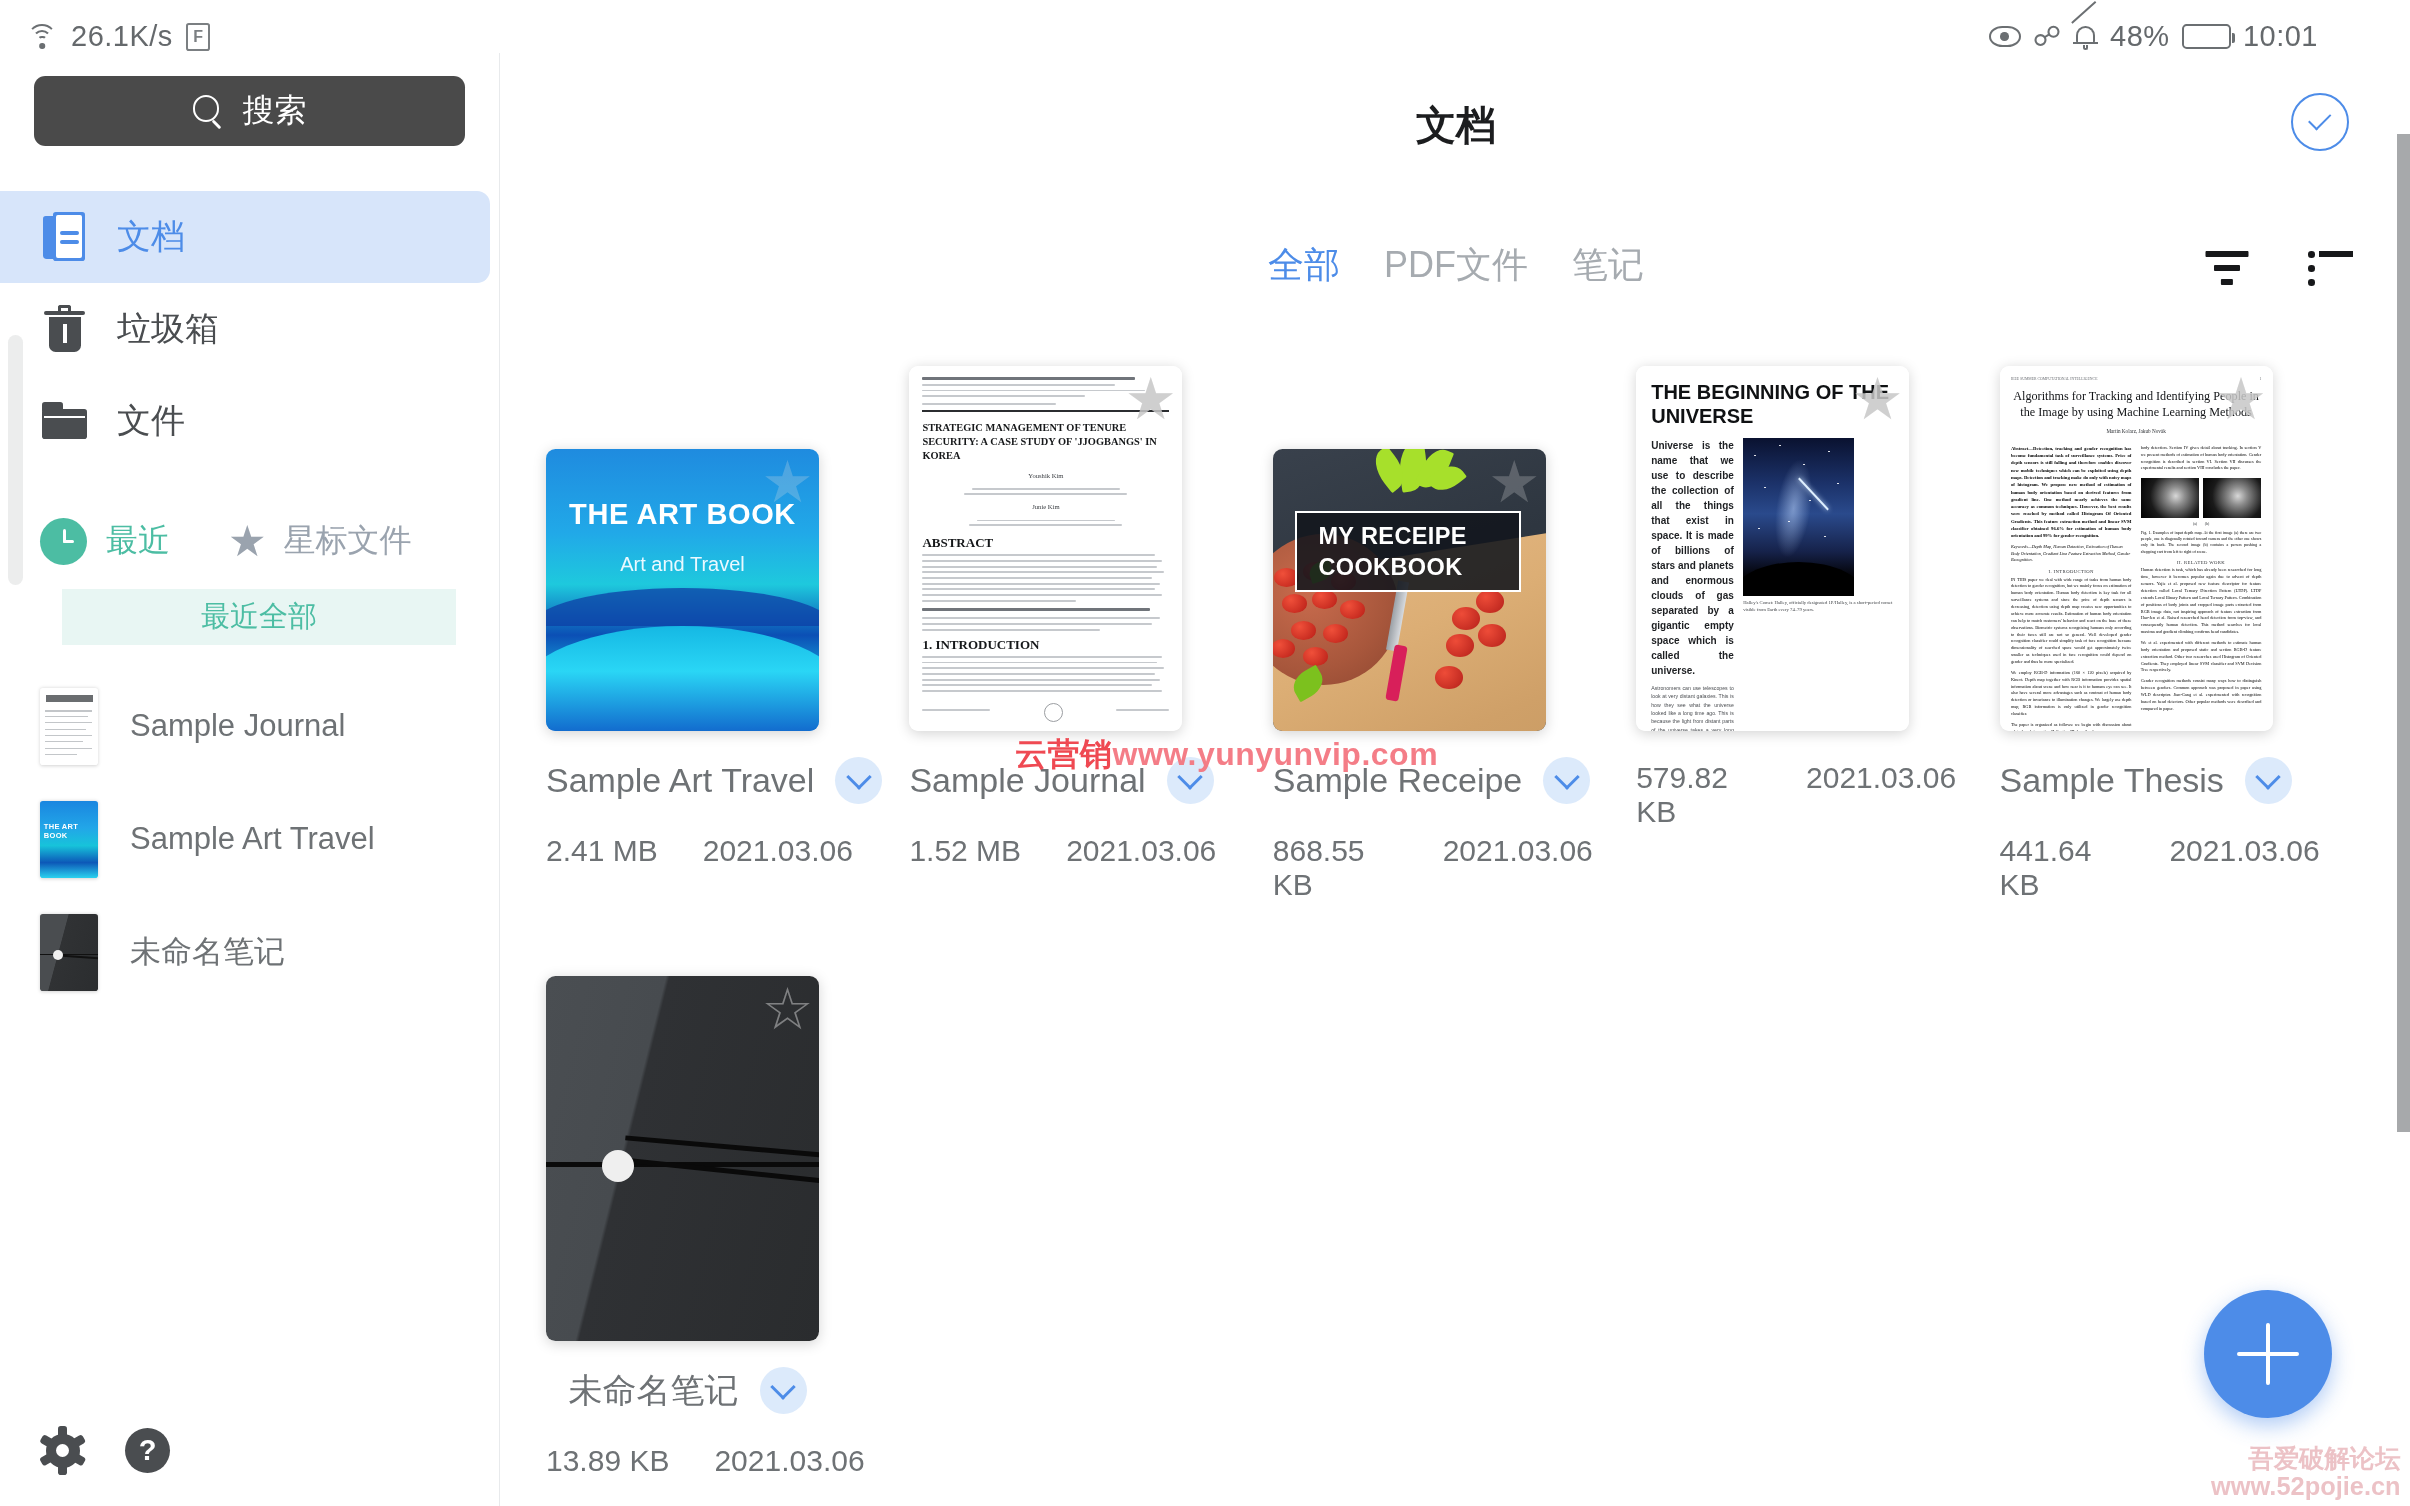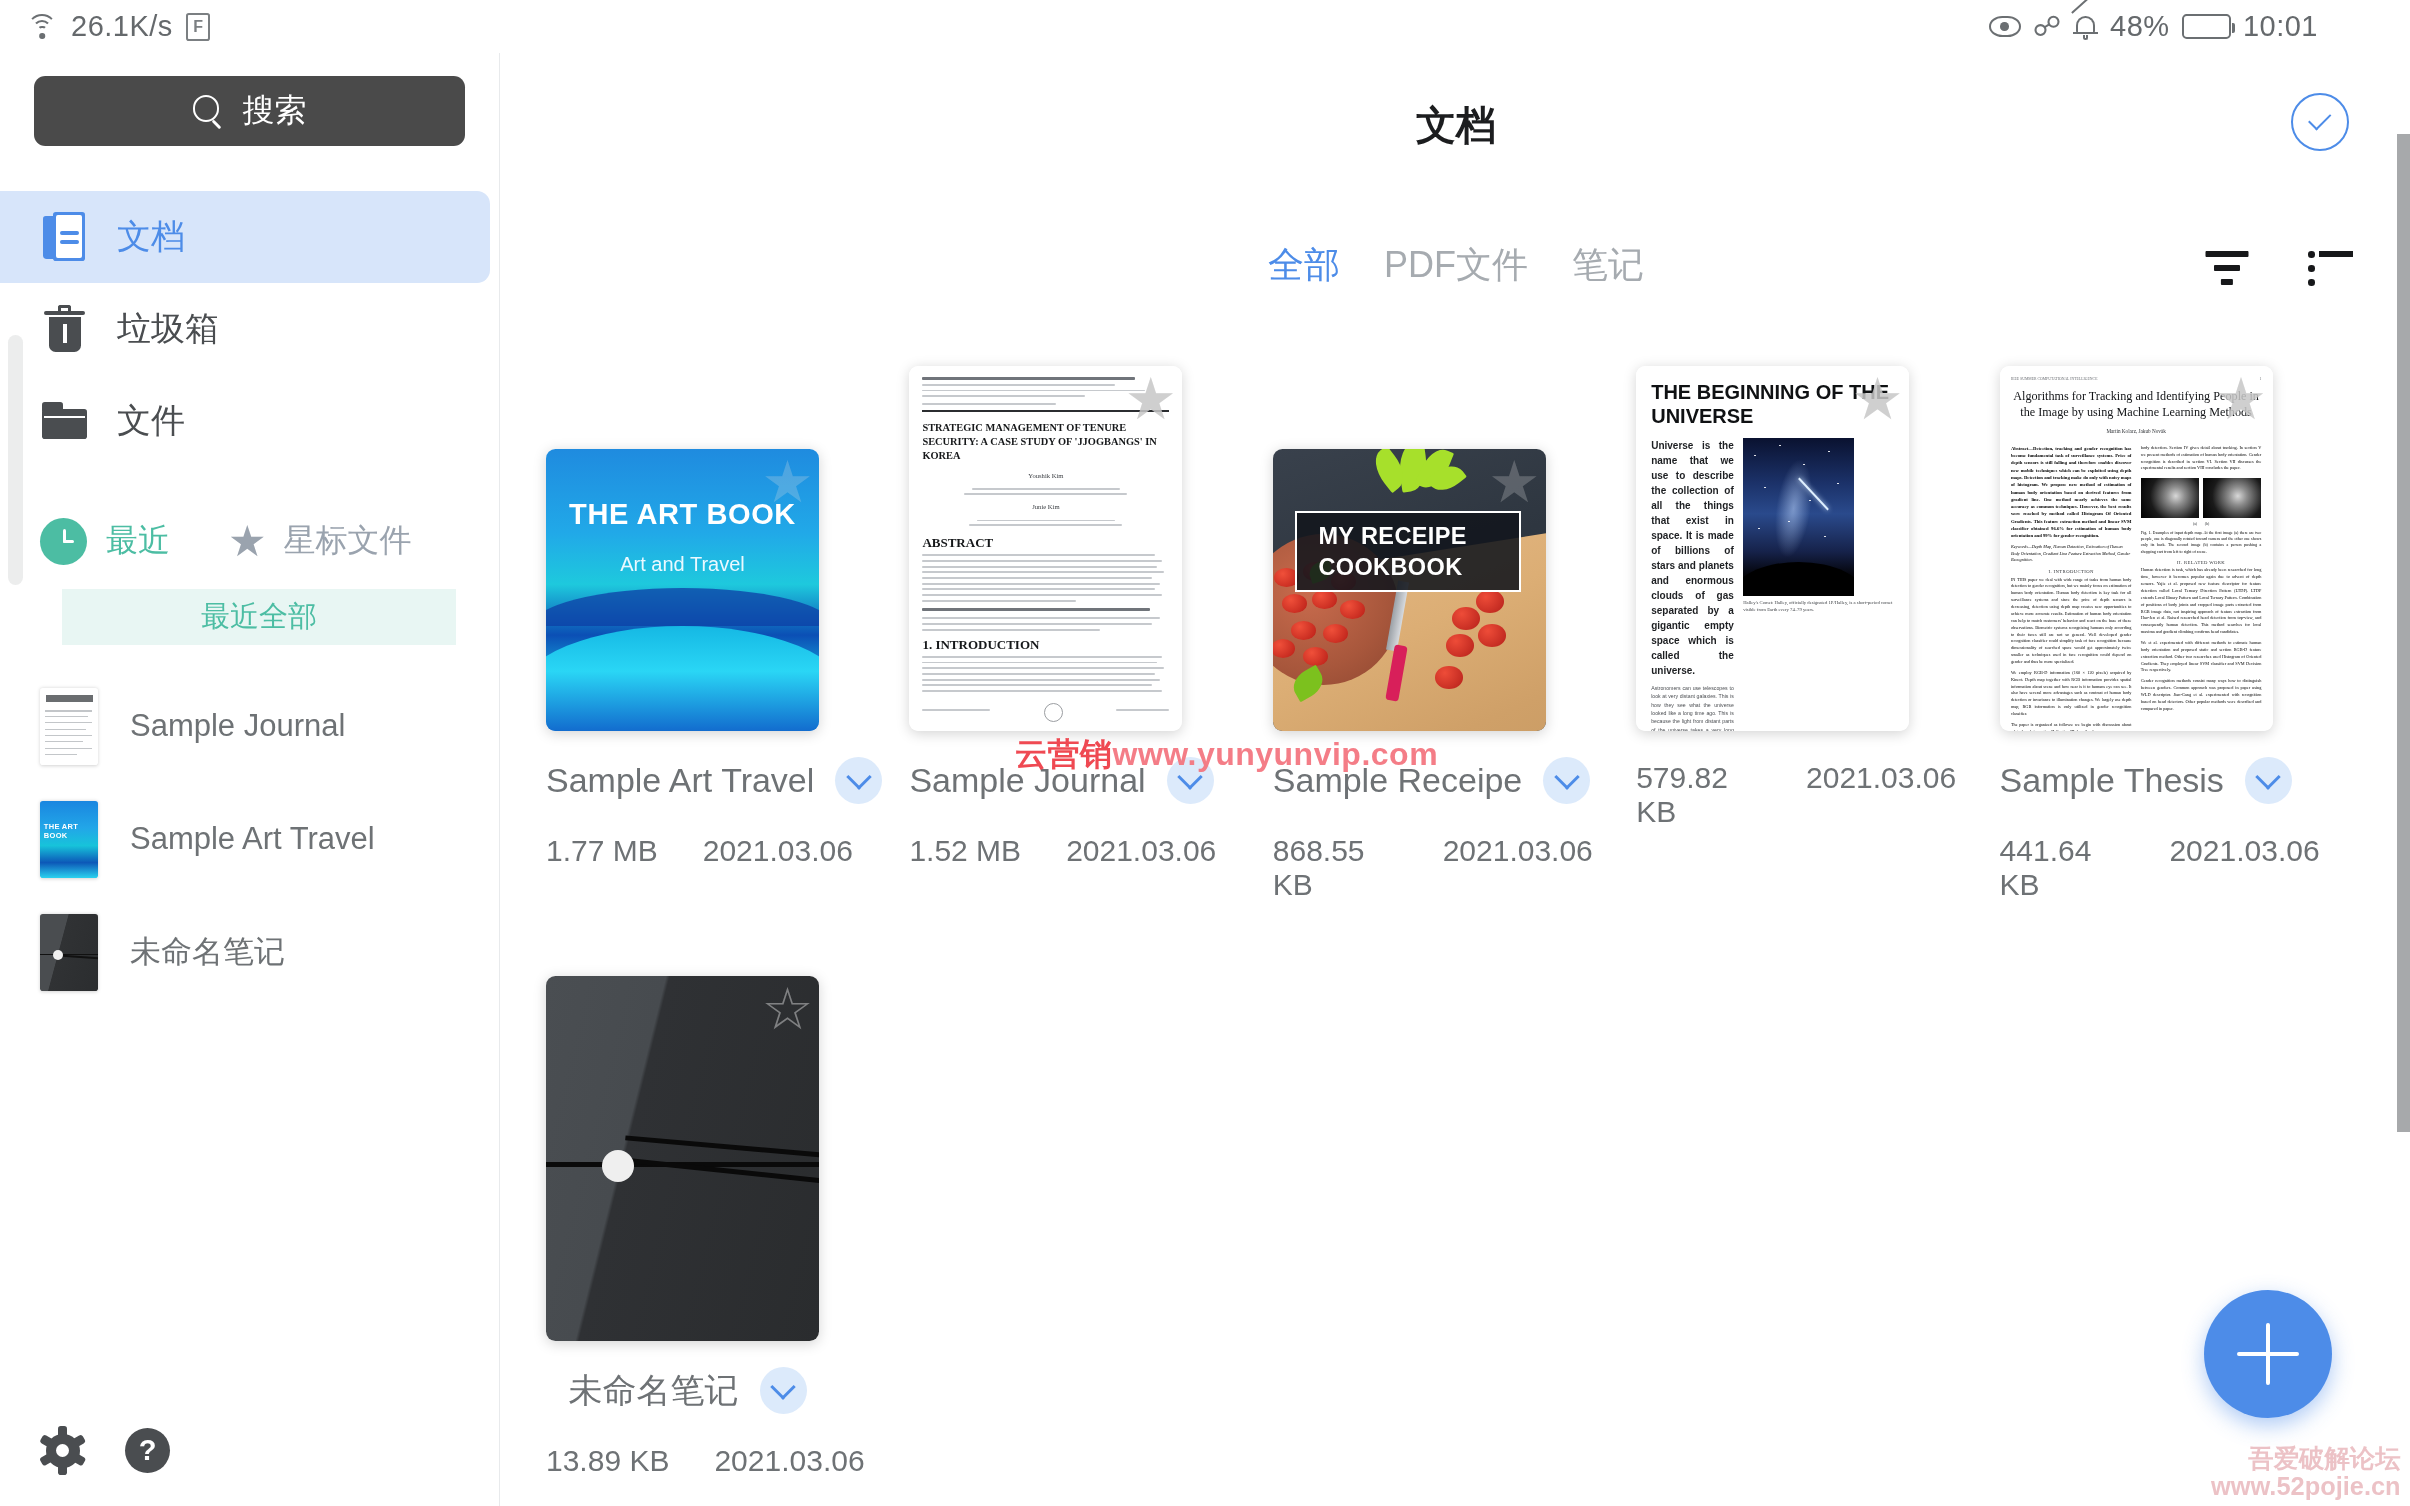--- a/index.html
+++ b/index.html
@@ -7,22 +7,22 @@
     width: 2411px; height: 1507px;
     background: #ffffff;
     font-family: "Liberation Sans", "DejaVu Sans", sans-serif;
     overflow: hidden;
   }
 
   
   .statusbar {
     position: absolute; top: 0; left: 0;
     width: 2344px; height: 53px;
-    display: flex; align-items: center;
-    padding: 16px 26px;
+    display: flex; align-items: flex-end;
+    padding: 0 26px;
     color: #6b6f72;
     font-size: 29px;
     z-index: 50;
   }
   .sb-left { display: flex; align-items: center; gap: 13px; }
   .sb-right { margin-left: auto; display: flex; align-items: center; gap: 12.2px; }
   .sb-text { font-size: 29px; color: #65696c; letter-spacing: 0.5px; }
 
   .icon-wifi { width: 32px; height: 24.5px; position: relative; display:inline-block; }
   .icon-wifi i {
@@ -548,21 +548,21 @@
             <div class="tt">THE ART BOOK</div>
             <div class="st">Art and Travel</div>
           </div>
         </div>
       </div>
       <div class="cap-row">
         <span class="cap-name">Sample Art Travel</span>
         <span class="chev"></span>
       </div>
       <div class="meta-row">
-        <span class="meta">1.77 MB</span>
+        <span class="meta">2.41 MB</span>
         <span class="meta">2021.03.06</span>
       </div>
     </div>
 
     <div class="card">
       <div class="thumb-wrap">
         <div class="thumb">
           <span class="star-badge dark">★</span>
           <div class="t-paper">
             <div class="pl dk" style="width:86%"></div>

